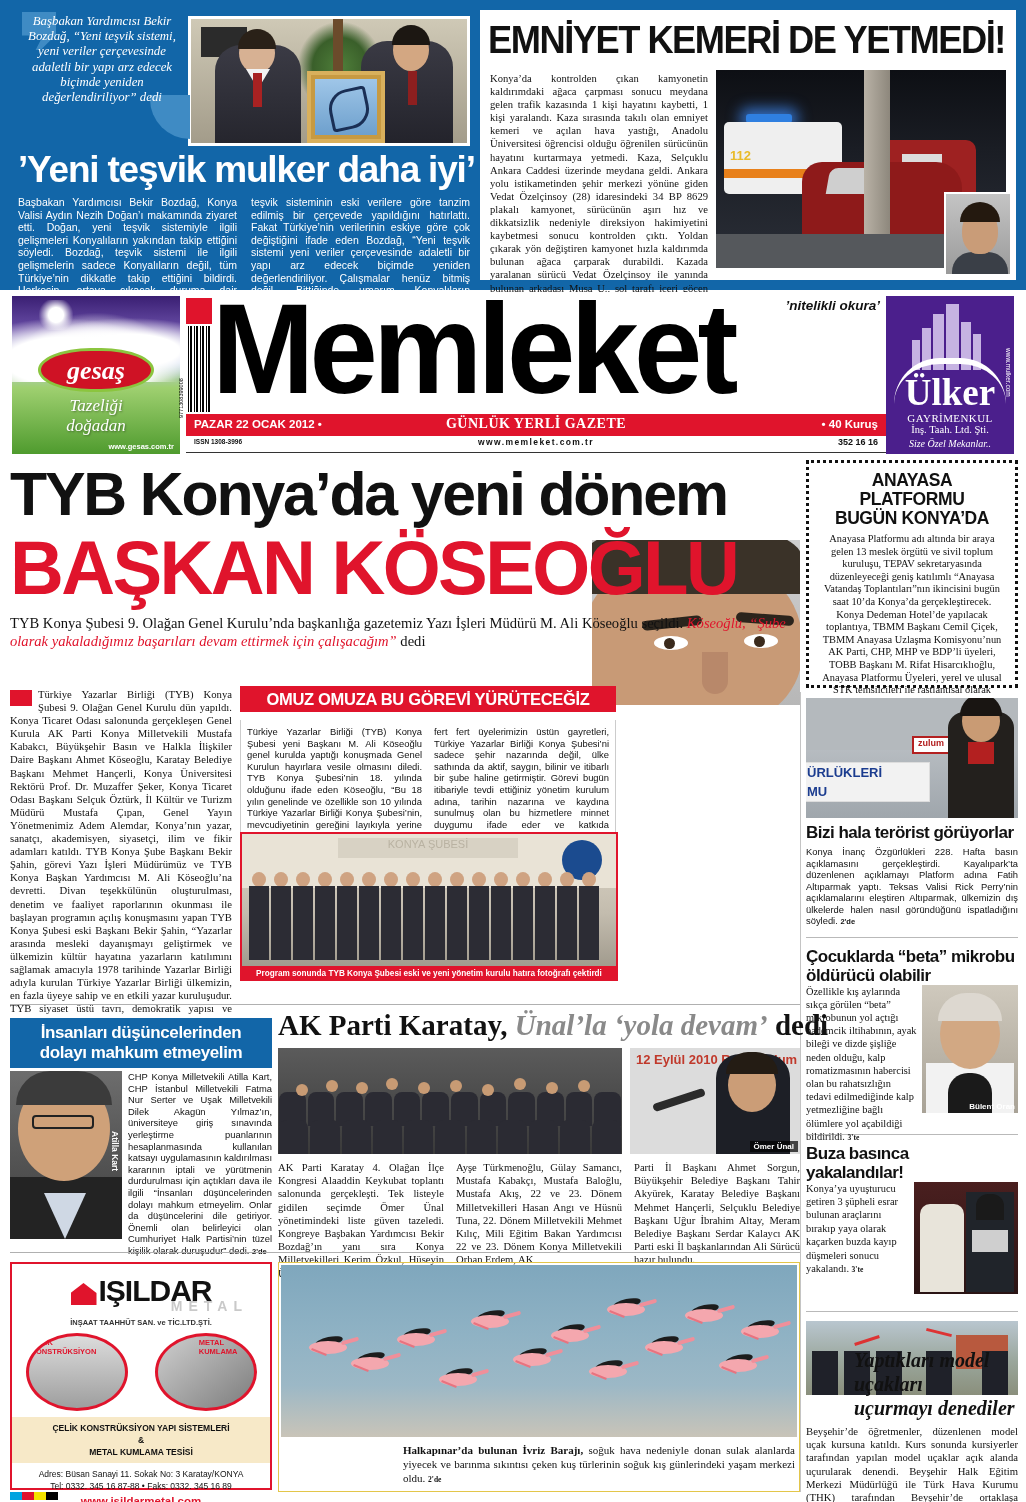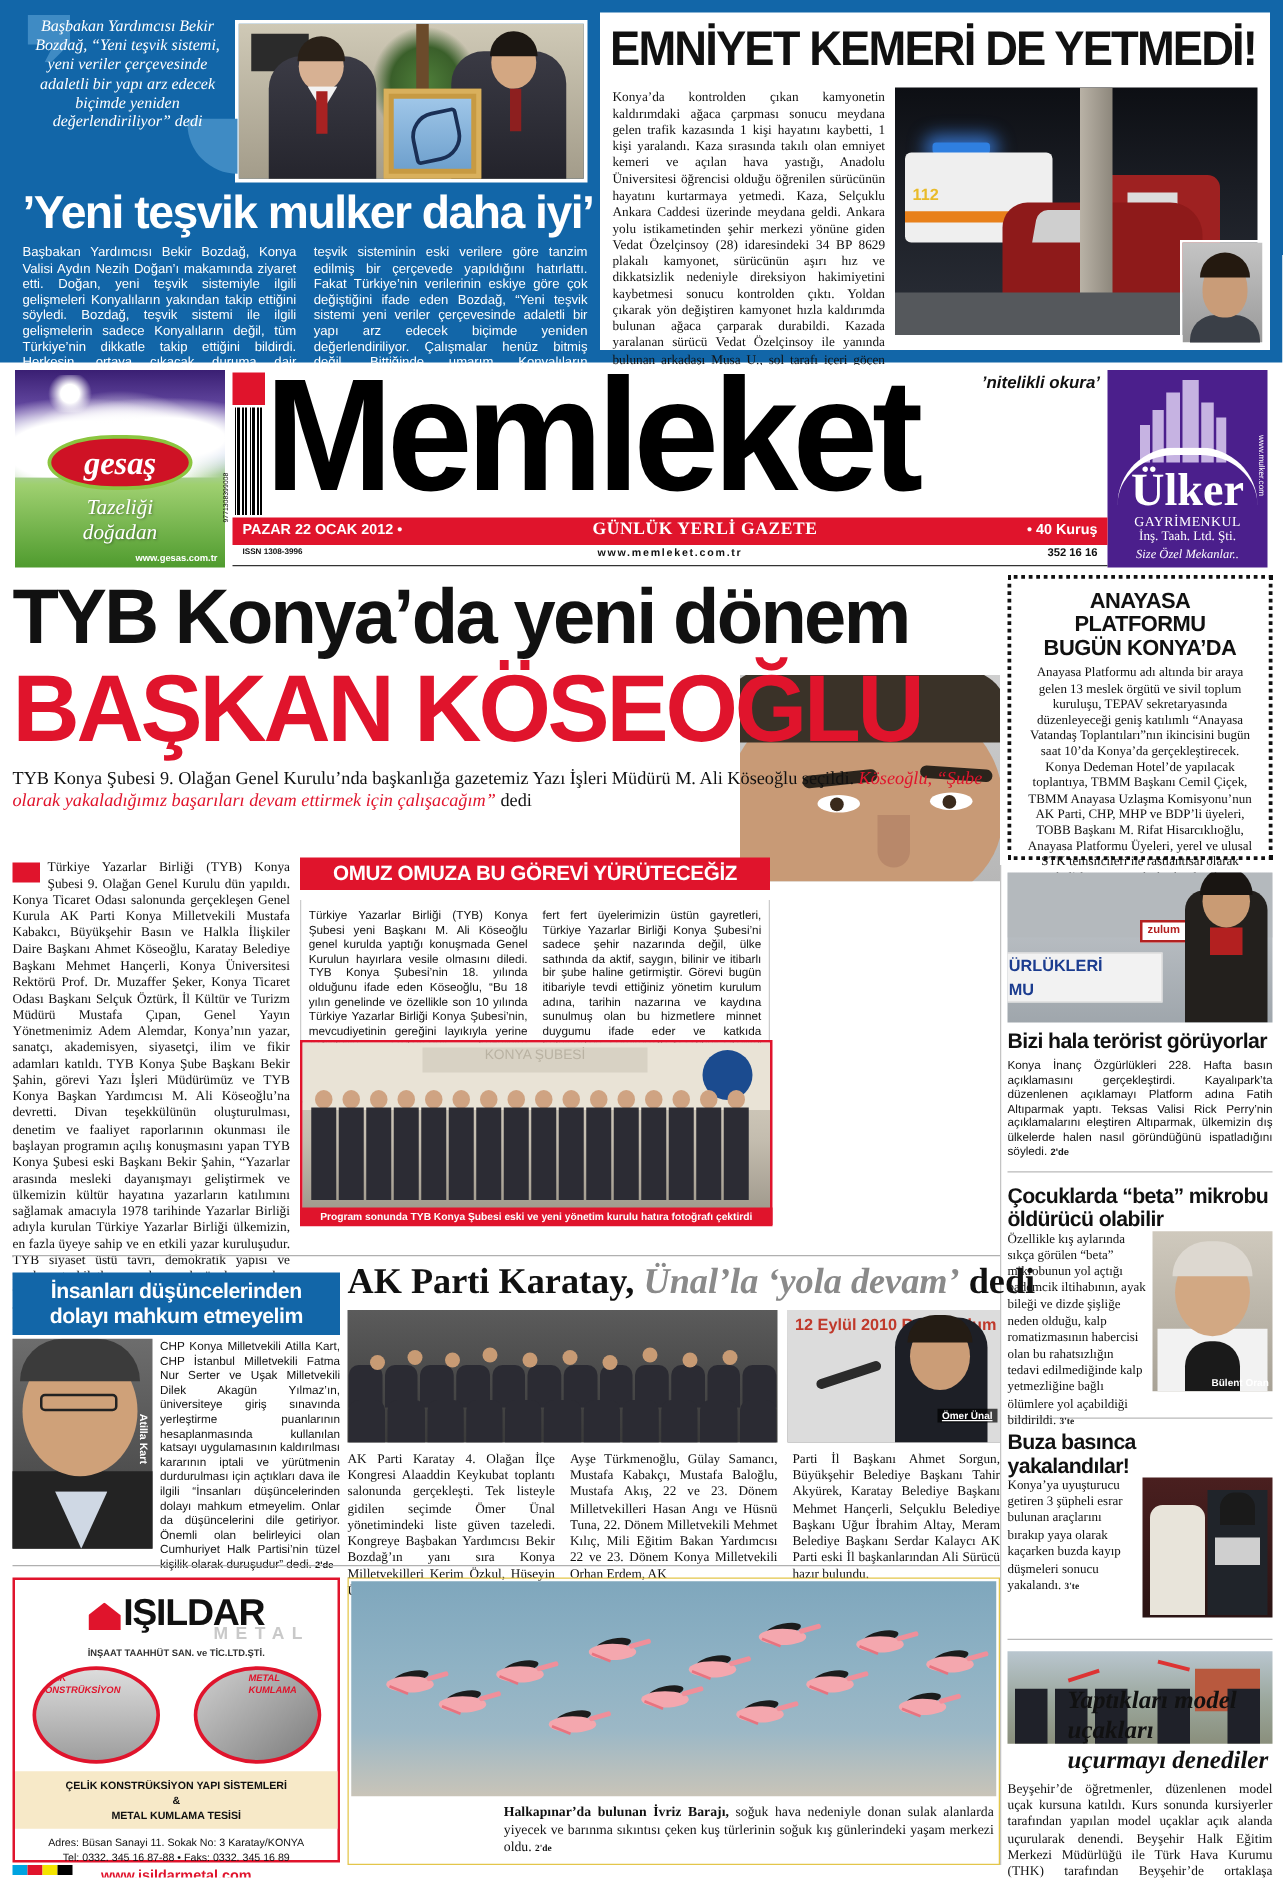--- a/index.html
+++ b/index.html
@@ -168,21 +168,21 @@
     font-family:"Liberation Serif", serif; font-style:italic; font-size:10px; }
   .ulker .vurl { position:absolute; right:2px; top:52px; color:#fff; font-size:6.5px;
     font-family:"Liberation Sans",sans-serif; writing-mode:vertical-rl; }
 
   .redbar {
     position:absolute; left:186px; top:122px; width:700px; height:22px; background:#e0142c;
     color:#fff; font-family:"Liberation Sans", sans-serif; font-weight:bold;
   }
   .redbar .left { position:absolute; left:8px; top:4px; font-size:11.5px; }
   .redbar .mid { position:absolute; left:0; top:2px; width:100%; text-align:center;
-    font-family:"Liberation Serif", serif; font-weight:bold; font-size:14px; letter-spacing:.5px;margin-left:28px; }
+    font-family:"Liberation Serif", serif; font-weight:bold; font-size:14px; letter-spacing:.5px; }
   .redbar .right { position:absolute; right:8px; top:4px; font-size:11.5px; }
   .underbar { position:absolute; left:186px; top:145px; width:700px; height:15px; color:#111; }
   .underbar .issn { position:absolute; left:8px; top:1px; font-size:6.5px; font-family:"Liberation Sans",sans-serif; font-weight:bold; }
   .underbar .www  { position:absolute; left:0; top:0; width:100%; text-align:center; font-size:8.5px;
     font-family:"Liberation Sans",sans-serif; font-weight:bold; letter-spacing:1.4px; }
   .underbar .tel  { position:absolute; right:8px; top:0; font-size:9px; font-family:"Liberation Sans",sans-serif; font-weight:bold; }
   .rule-thin { position:absolute; left:186px; top:160px; width:700px; height:1px; background:#333; }
 
   
   .lead { position:absolute; left:10px; top:462px; width:790px; }
@@ -367,22 +367,22 @@
   .akp .crowd .r { position:absolute; left:0; width:100%; display:flex; }
   .akp .crowd .r span { flex:1; height:34px; background:#2b2b33; margin:0 1px; border-radius:8px 8px 0 0; }
   .akp .crowd .hd { position:absolute; width:12px; height:12px; background:#c89b74; border-radius:50%; }
   .akp .unal { width:170px; height:106px; background:linear-gradient(180deg,#b9b9b9,#8f8f8f); position:relative; overflow:hidden; }
   .akp .unal .bg { position:absolute; inset:0; background:#dcdcdc; }
   .akp .unal .red { position:absolute; left:6px; top:4px; color:#c0392b; font-family:"Liberation Sans",sans-serif; font-weight:bold; font-size:13px; }
   .akp .unal .m { position:absolute; right:10px; top:6px; width:74px; height:100px; background:#1d1f26; border-radius:24px 24px 0 0; }
   .akp .unal .f { position:absolute; right:24px; top:10px; width:48px; height:54px; background:#cb9d77; border-radius:50%; }
   .akp .unal .hr{ position:absolute; right:22px; top:4px; width:52px; height:22px; background:#241c14; border-radius:26px 26px 0 0; }
   .akp .unal .mic{ position:absolute; left:22px; top:48px; width:54px; height:8px; background:#2b2b2b; transform:rotate(-18deg); border-radius:4px; }
-  .akp .unal .cap { position:absolute; right:2px; bottom:16px; background:rgba(0,0,0,.7); color:#fff;
-    font-family:"Liberation Sans",sans-serif; font-weight:bold; font-size:8px; padding:1px 4px;text-decoration:underline; }
+  .akp .unal .cap { position:absolute; right:2px; bottom:2px; background:rgba(0,0,0,.7); color:#fff;
+    font-family:"Liberation Sans",sans-serif; font-weight:bold; font-size:8px; padding:1px 4px; }
   .akp .cols { display:flex; gap:12px; margin-top:7px; }
   .akp .cols > div { width:166px; font-family:"Liberation Serif", serif; font-size:10.6px; line-height:13.2px; text-align:justify; color:#111; }
 
   
   .isildar {
     position:absolute; left:10px; top:1262px; width:262px; height:228px;
     border:2px solid #e0142c; background:#fff;
   }
   .isildar .logo { text-align:center; margin-top:10px; position:relative; height:40px; }
   .isildar .logo .roof {
@@ -391,21 +391,21 @@
   }
   .isildar .logo .nm { font-family:"Liberation Sans", sans-serif; font-weight:bold; font-size:30px; letter-spacing:-1px; color:#111; }
   .isildar .logo .met { font-family:"Liberation Sans", sans-serif; font-weight:bold; font-size:14px; letter-spacing:6px; color:#c9c9c9;
     position:absolute; right:22px; top:24px; }
   .isildar .sub { text-align:center; font-family:"Liberation Sans", sans-serif; font-weight:bold; font-size:7.5px; color:#333; margin-top:4px; }
   .isildar .imgs { display:flex; justify-content:space-around; margin-top:6px; }
   .isildar .circ { width:102px; height:78px; border:3px solid #e0142c; border-radius:50%; position:relative; overflow:hidden;
     background:linear-gradient(180deg,#dcdcdc,#9e9e9e); }
   .isildar .circ.c2 { background:linear-gradient(140deg,#cfcfcf,#7c7c7c); }
   .isildar .circ .lbl { position:absolute; left:2px; top:3px; color:#e0142c; font-family:"Liberation Sans",sans-serif;
-    font-weight:bold; font-size:7.5px; font-style:italic; line-height:8.5px; }
+    font-weight:bold; font-size:7.5px; line-height:8.5px; }
   .isildar .circ.c2 .lbl { left:auto; right:16px; }
   .isildar .beige { margin-top:6px; background:#f7e9c8; padding:5px 4px; text-align:center;
     font-family:"Liberation Sans", sans-serif; font-weight:bold; font-size:8.5px; line-height:12px; color:#111; }
   .isildar .addr { text-align:center; margin-top:5px; font-family:"Liberation Sans", sans-serif; font-size:8.5px; line-height:12px; color:#111; }
   .isildar .url { text-align:center; margin-top:3px; color:#e0142c; font-family:"Liberation Sans", sans-serif; font-weight:bold; font-size:11.5px; }
   .cmyk { position:absolute; left:10px; top:1492px; width:48px; height:8px; display:flex; }
   .cmyk span { flex:1; }
 
   
   .flam { position:absolute; left:278px; top:1262px; width:522px; height:230px; border:1px solid #e3c64a; }

